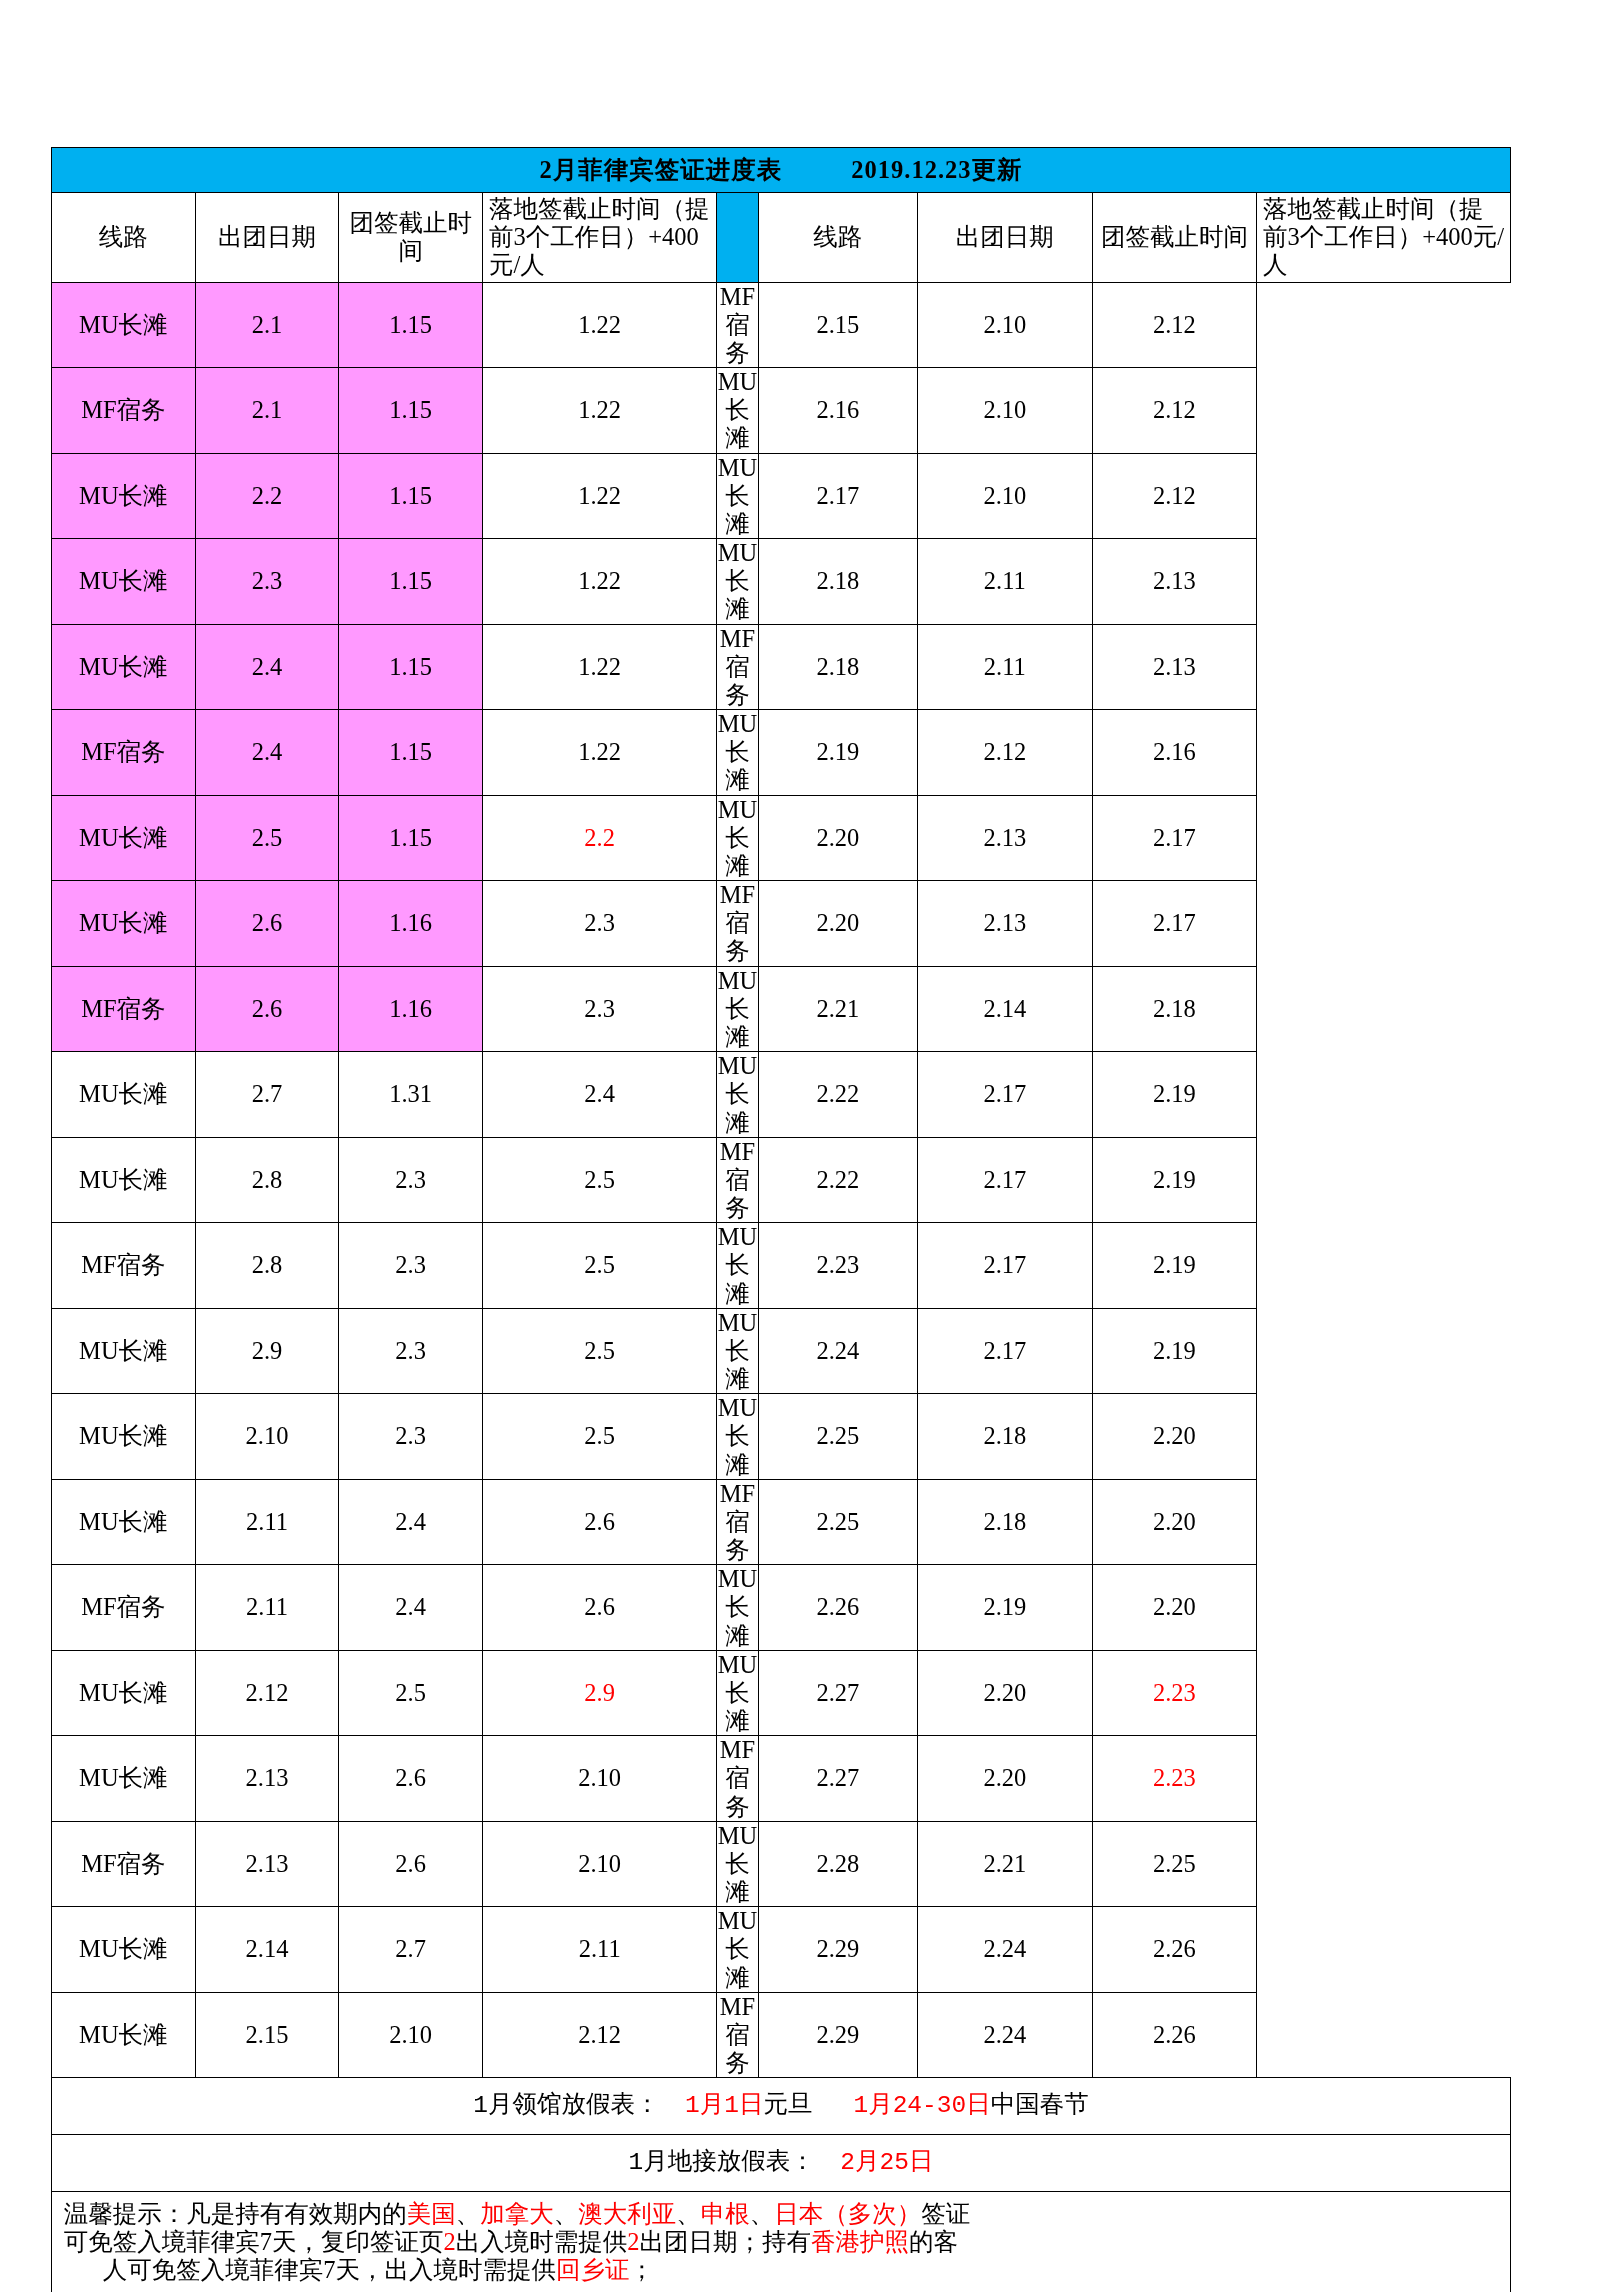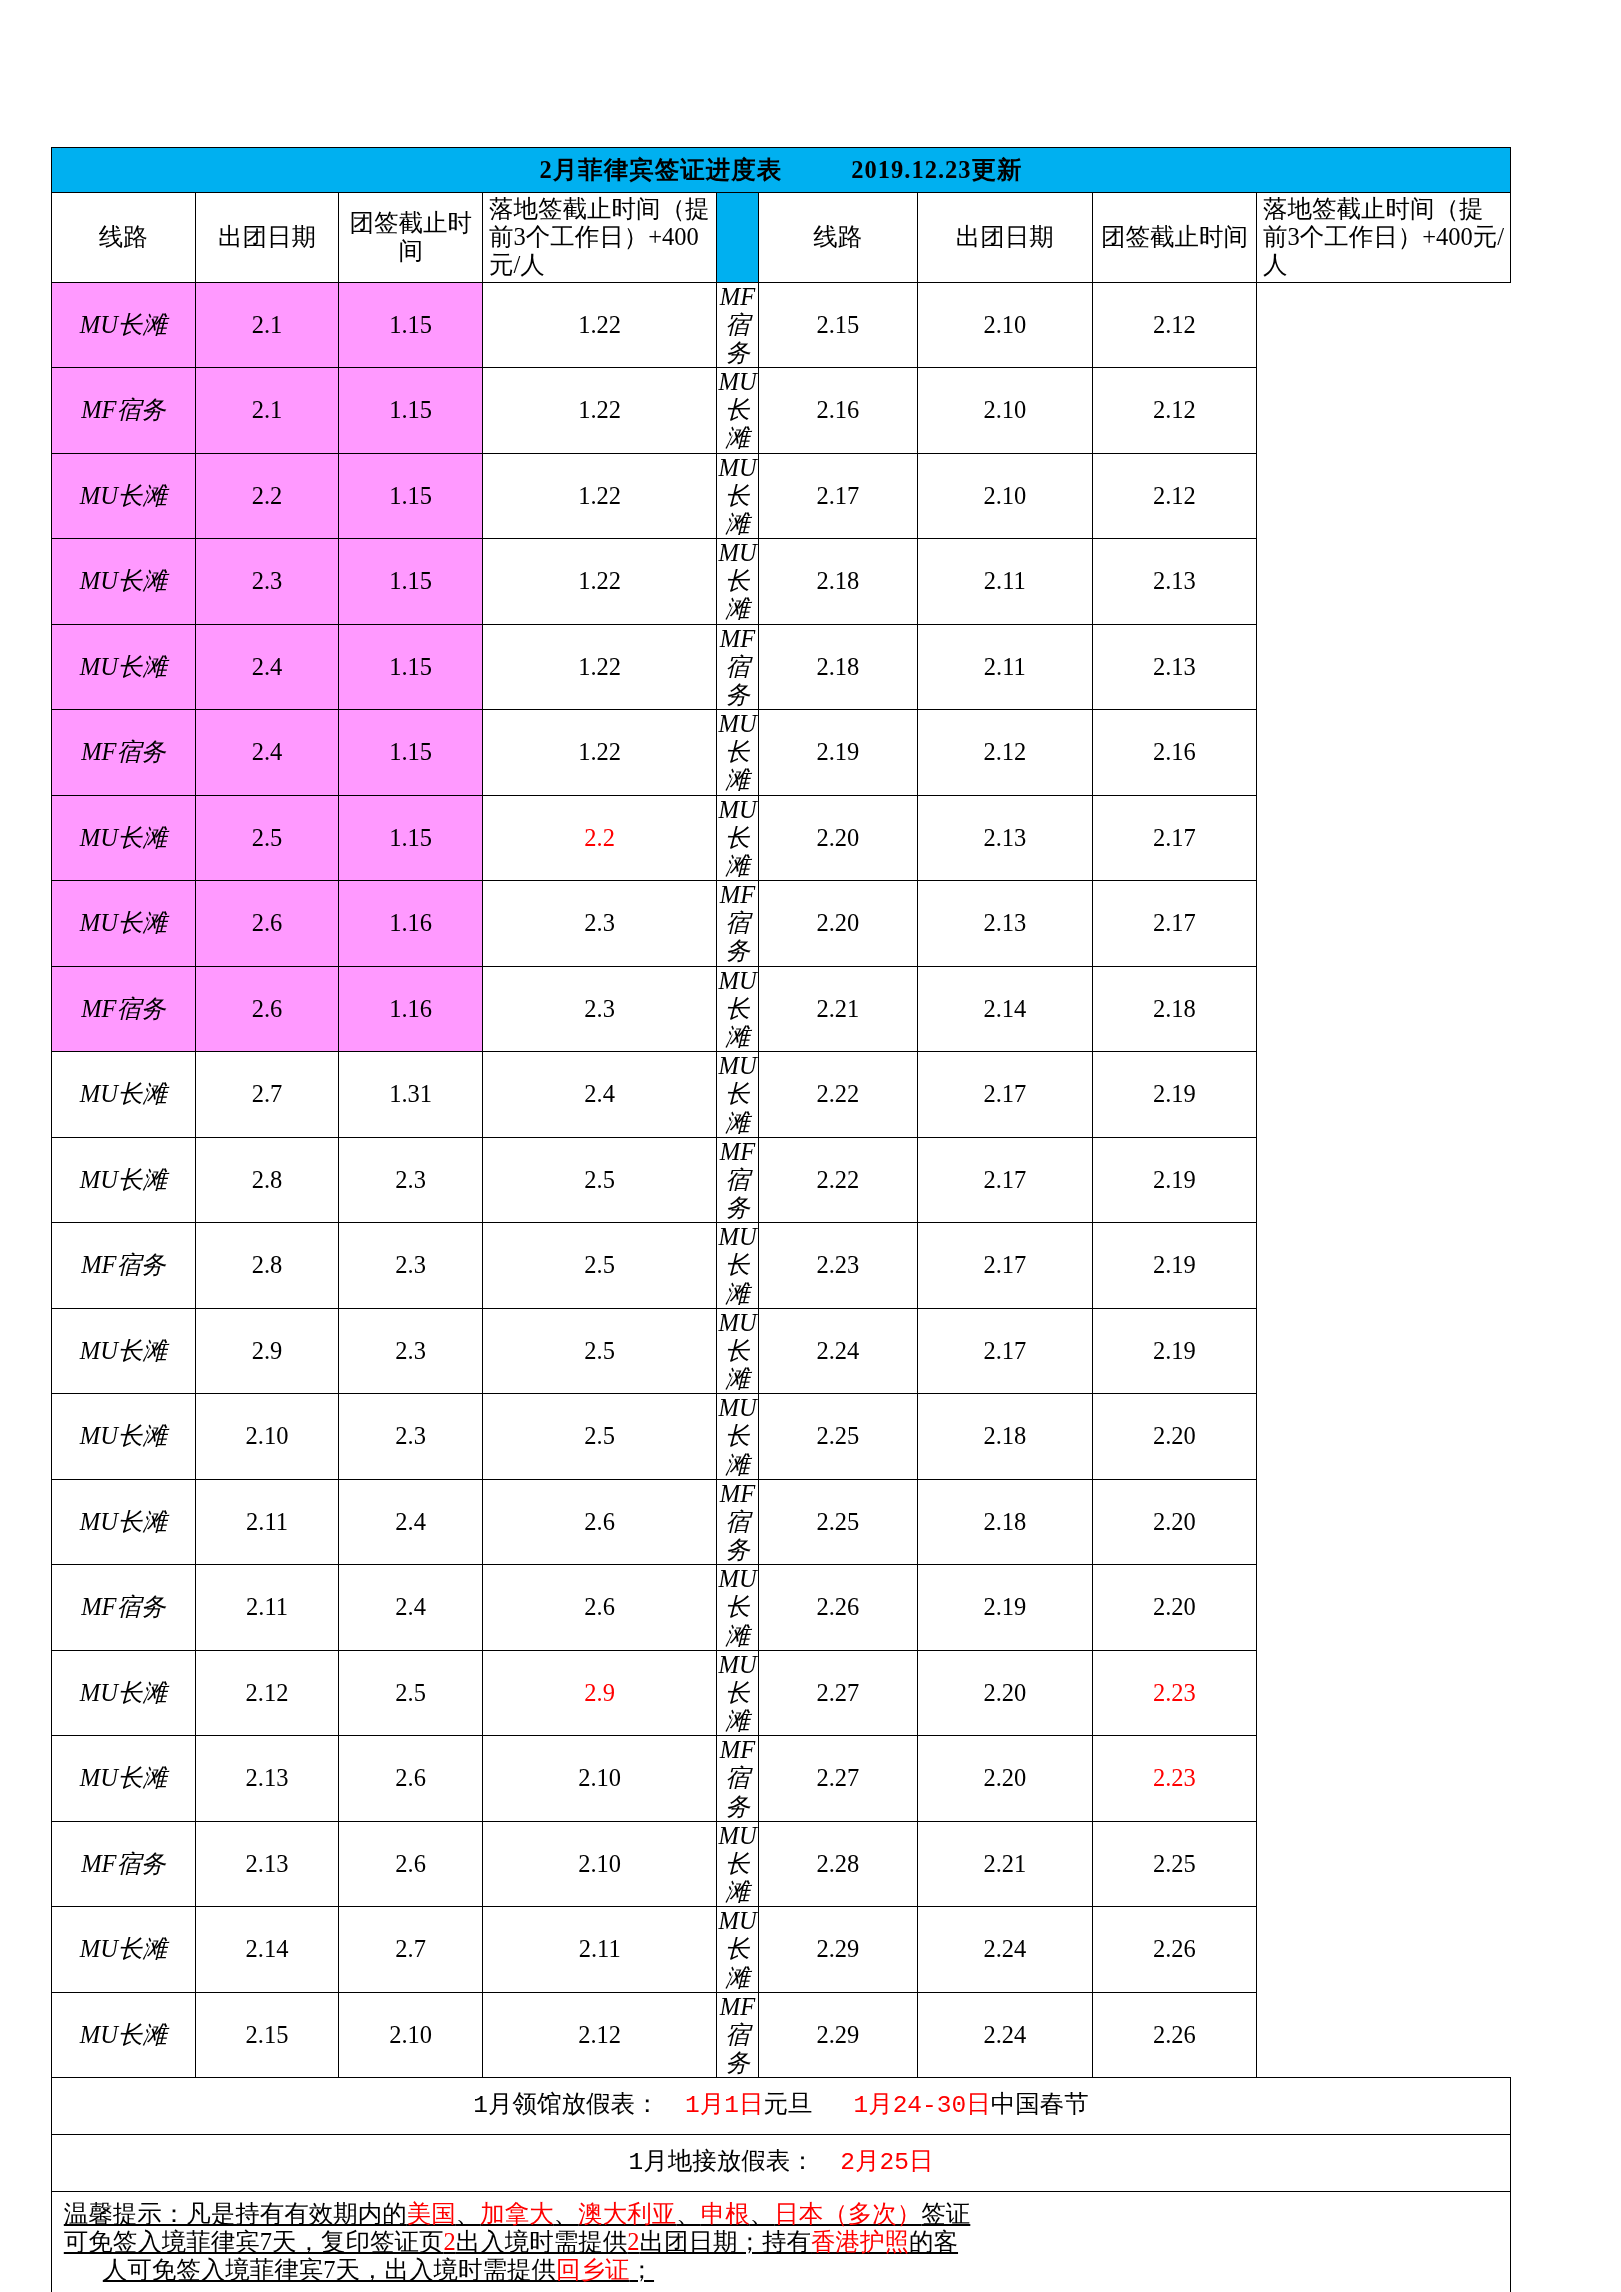--- a/index.html
+++ b/index.html
@@ -63,35 +63,34 @@
     text-align: left;
     margin-top: 20px;
   }
   .gapcol {
     background: #00B0F0 !important;
     border-top: 1px solid #000 !important;
     border-bottom: 1px solid #000 !important;
   }
   .pink { background: #FF99FF !important; }
   .red { color: #FF0000; }
-  .route { font-size: 23.5px; font-style: italic; }
+  .route { font-size: 23.5px; }
   .noteline td {
     text-align: left;
     padding: 5.9px 9.8px !important;
     font-size: 25.5px;
     height: 43px;
     font-family: Liberation Mono, monospace;
   }
   .notebig td {
     text-align: left;
     padding: 7.8px 11.8px !important;
     font-size: 26.5px;
     line-height: 1.55;
     height: auto;
-    text-decoration: underline;
   }
   .note-p {
     margin: 0;
     text-align: justify;
   }
   .note-p2 {
     margin: 0;
     padding-left: 39px;
     text-align: justify;
   }

